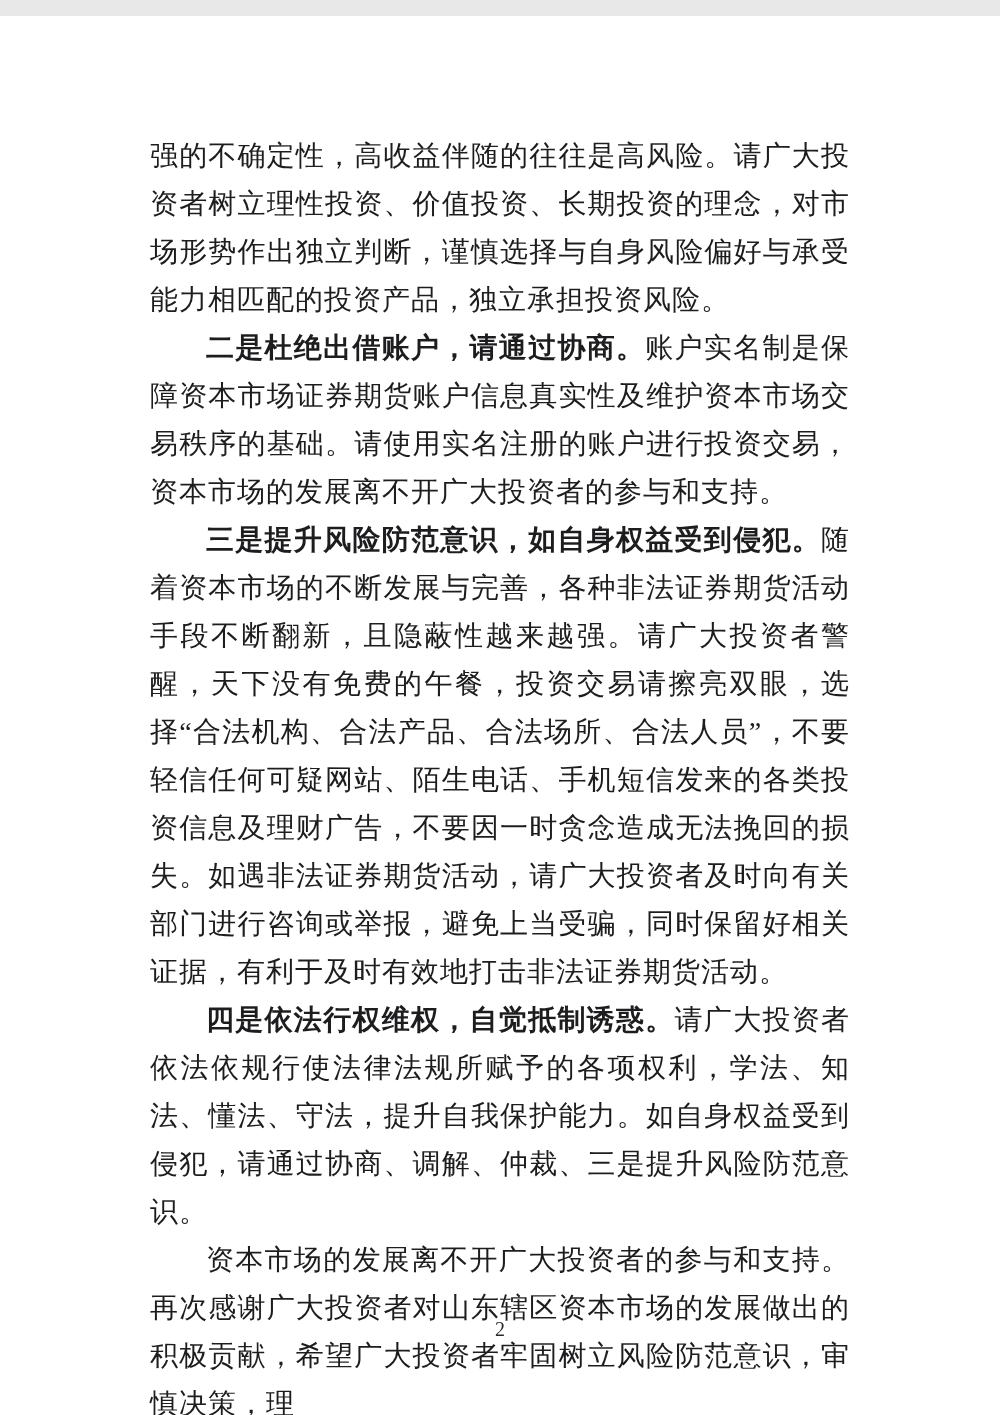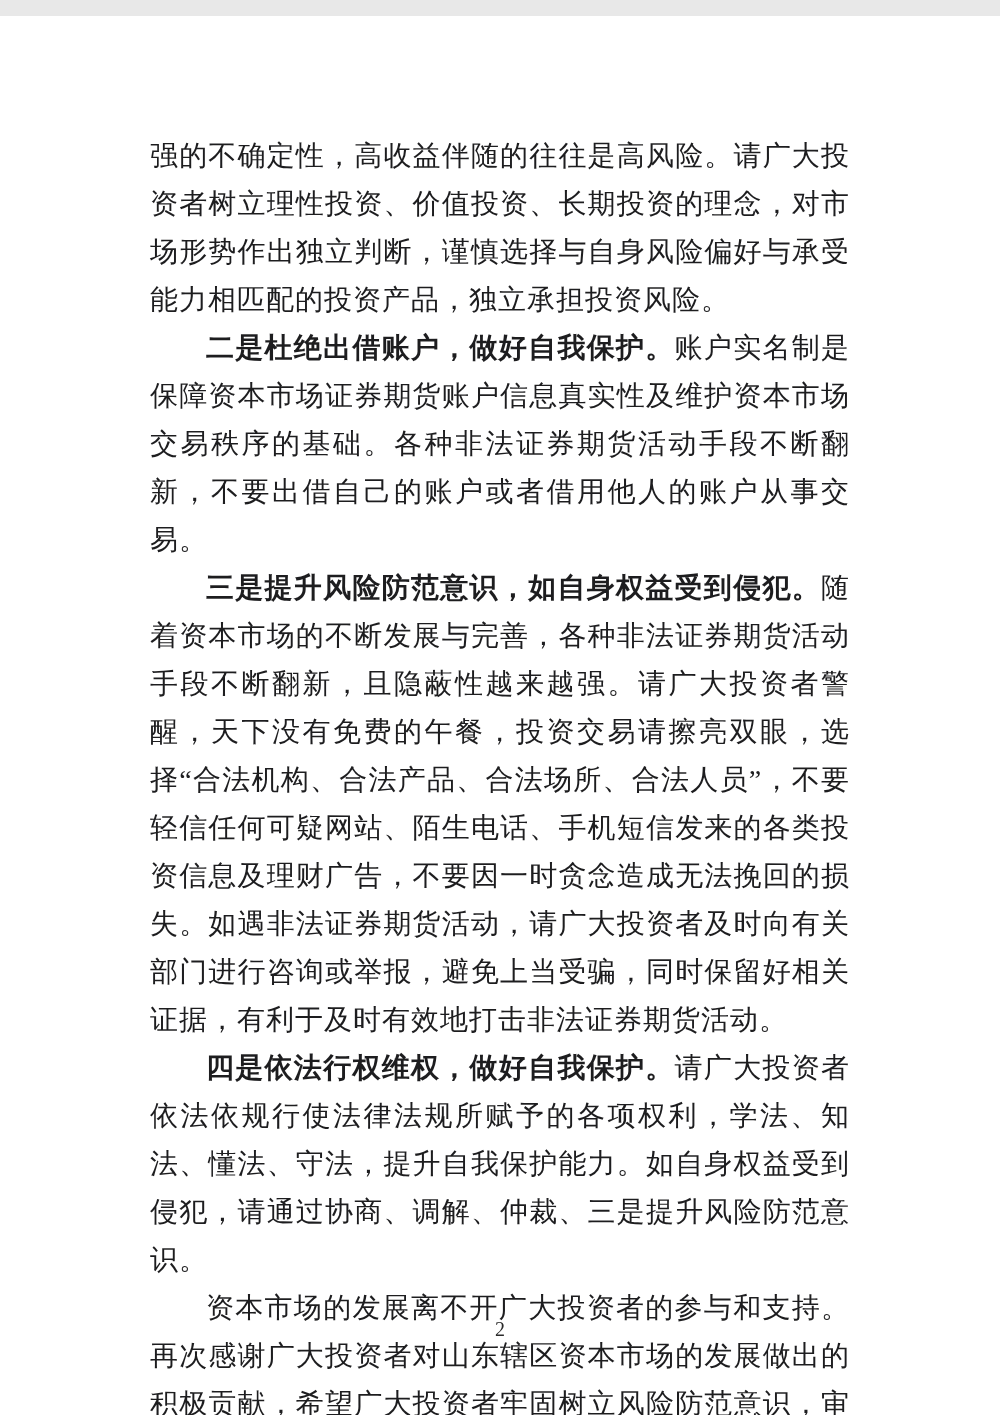--- a/index.html
+++ b/index.html
@@ -52,25 +52,25 @@
   }
 </style>
 </head>
 <body>
 
 <div class="page">
   <div class="content">
 
     <p class="para no-indent"><span class="body-text">强的不确定性，高收益伴随的往往是高风险。请广大投资者树立理性投资、价值投资、长期投资的理念，对市场形势作出独立判断，谨慎选择与自身风险偏好与承受能力相匹配的投资产品，独立承担投资风险。</span></p>
 
-    <p class="para"><span class="lead">二是杜绝出借账户，做好自我保护。</span><span class="body-text">账户实名制是保障资本市场证券期货账户信息真实性及维护资本市场交易秩序的基础。各种非法证券期货活动手段不断翻新，不要出借自己的账户或者借用他人的账户从事交易。</span></p>
+    <p class="para"><span class="lead">二是杜绝出借账户，请通过协商。</span><span class="body-text">账户实名制是保障资本市场证券期货账户信息真实性及维护资本市场交易秩序的基础。请使用实名注册的账户进行投资交易，资本市场的发展离不开广大投资者的参与和支持。</span></p>
 
     <p class="para"><span class="lead">三是提升风险防范意识，如自身权益受到侵犯。</span><span class="body-text">随着资本市场的不断发展与完善，各种非法证券期货活动手段不断翻新，且隐蔽性越来越强。请广大投资者警醒，天下没有免费的午餐，投资交易请擦亮双眼，选择“合法机构、合法产品、合法场所、合法人员”，不要轻信任何可疑网站、陌生电话、手机短信发来的各类投资信息及理财广告，不要因一时贪念造成无法挽回的损失。如遇非法证券期货活动，请广大投资者及时向有关部门进行咨询或举报，避免上当受骗，同时保留好相关证据，有利于及时有效地打击非法证券期货活动。</span></p>
 
-    <p class="para"><span class="lead">四是依法行权维权，做好自我保护。</span><span class="body-text">请广大投资者依法依规行使法律法规所赋予的各项权利，学法、知法、懂法、守法，提升自我保护能力。如自身权益受到侵犯，请通过协商、调解、仲裁、三是提升风险防范意识。</span></p>
+    <p class="para"><span class="lead">四是依法行权维权，自觉抵制诱惑。</span><span class="body-text">请广大投资者依法依规行使法律法规所赋予的各项权利，学法、知法、懂法、守法，提升自我保护能力。如自身权益受到侵犯，请通过协商、调解、仲裁、三是提升风险防范意识。</span></p>
 
     <p class="para"><span class="body-text">资本市场的发展离不开广大投资者的参与和支持。再次感谢广大投资者对山东辖区资本市场的发展做出的积极贡献，希望广大投资者牢固树立风险防范意识，审慎决策，理</span></p>
 
   </div>
 
   <div class="footer">
     <span class="page-num">2</span>
   </div>
 </div>
 

